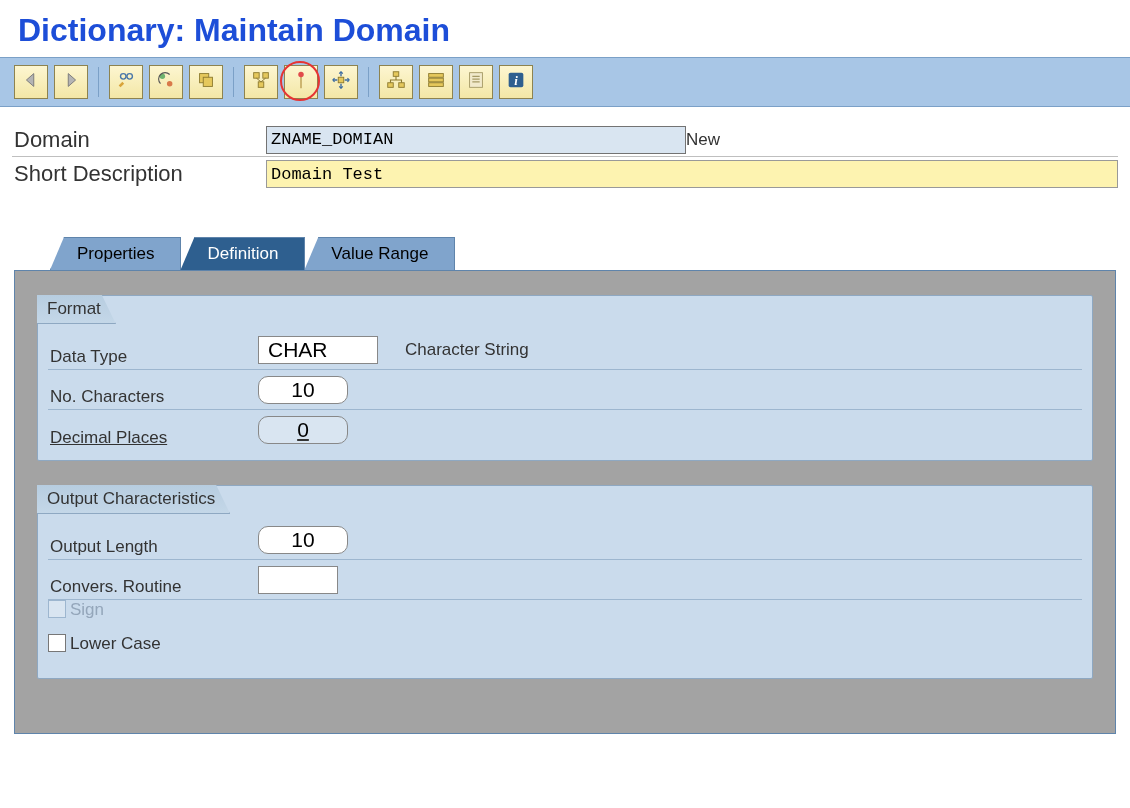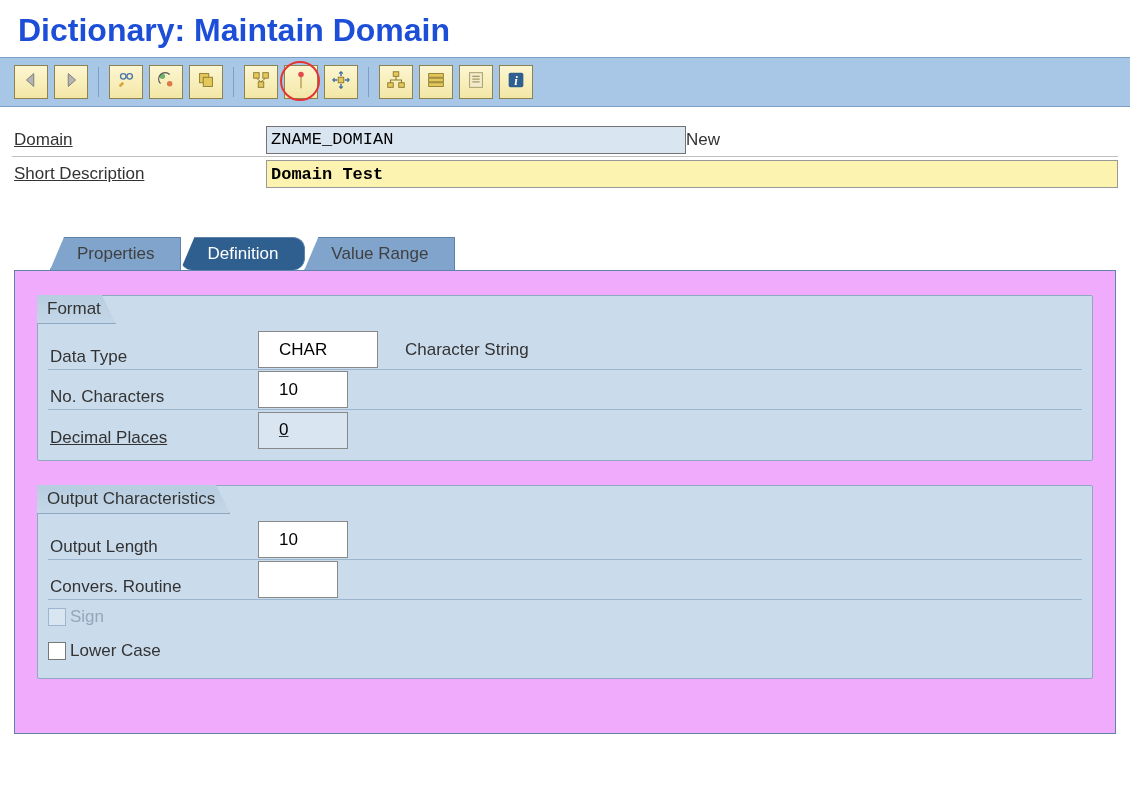--- a/index.html
+++ b/index.html
@@ -57,73 +57,70 @@
   .hrow {
     display: flex;
     align-items: center;
     border-bottom: 1px solid #bfbfbf;
     height: 34px;
   }
   .hrow.noborder { border-bottom: none; }
   .hlabel {
     width: 254px;
     padding-left: 2px;
-    font-size: 17px;
-    text-decoration: underline;
+    font-size: 22px;
   }
   .hinput {
     height: 28px;
     border: 1px solid #737373;
     font-size: 17px;
     padding: 0 4px;
     font-family: "Courier New", monospace;
   }
   .input-domain {
     width: 420px;
     background: #d9e5f1;
   }
   .status-new {
     font-size: 17px;
   }
   .input-desc {
     width: 852px;
     background: #fdf3b0;
     border: 1px solid #999;
-    font-weight: bold;
   }
 
   .tabs-wrap {
     margin: 40px 14px 0 14px;
   }
   .tabs {
     display: flex;
     padding-left: 36px;
     gap: 0;
   }
   .tab {
     padding: 6px 26px 6px 26px;
     font-size: 17px;
     position: relative;
     background: #80a4cc;
-    color: #404040;
+    color: #000000;
     border: 1px solid #5f84ab;
     border-bottom: none;
     margin-right: -1px;
     clip-path: polygon(14px 0, 100% 0, 100% 100%, 0 100%);
   }
   .tab.active {
     background: #2e5f8f;
     color: #fff;
     z-index: 2;
     clip-path: polygon(14px 0, calc(100% - 0px) 0, 100% 100%, 0 100%);
-    border-radius: 12px;
   }
   .tab-panel {
     border: 1px solid #5f84ab;
-    background: #f0abfc;
+    background: #a3a3a3;
     padding: 24px 22px 30px 22px;
     min-height: 450px;
   }
 
   .groupbox {
     border: 1px solid #8ea8c2;
     border-radius: 2px;
     background: #cadbec;
     margin-bottom: 24px;
   }
@@ -147,36 +144,35 @@
     height: 40px;
   }
   .grow:last-child { border-bottom: none; text-decoration: underline; }
   .glabel {
     width: 210px;
     font-size: 17px;
     padding-left: 2px;
     margin-top: 15px;
   }
   .ginput {
-    height: 37px;
+    height: 28px;
     border: 1px solid #888;
     background: #fff;
-    font-size: 17px;
-    padding: 0 20px;
+    font-size: 21px;
+    padding: 0 9px;
     text-align: left;
   }
-  .ginput.num { width: 90px; text-align: left; }
+  .ginput.num { width: 90px; text-align: center; border-radius: 10px; }
   .ginput.ro { background: #d9e5f1; }
   .gnote {
     margin-left: 27px;
     font-size: 17px;
   }
   .gcheck-row {
     display: flex;
-    align-items: center;
     height: 34px;
   }
   .gcheck {
     width: 18px; height: 18px;
     border: 1px solid #777;
     background: #fff;
     margin-right: 4px;
   }
   .gcheck.disabled { background: #d9e5f1; border-color: #9db6cf; }
   .gcheck-label { font-size: 17px; }

